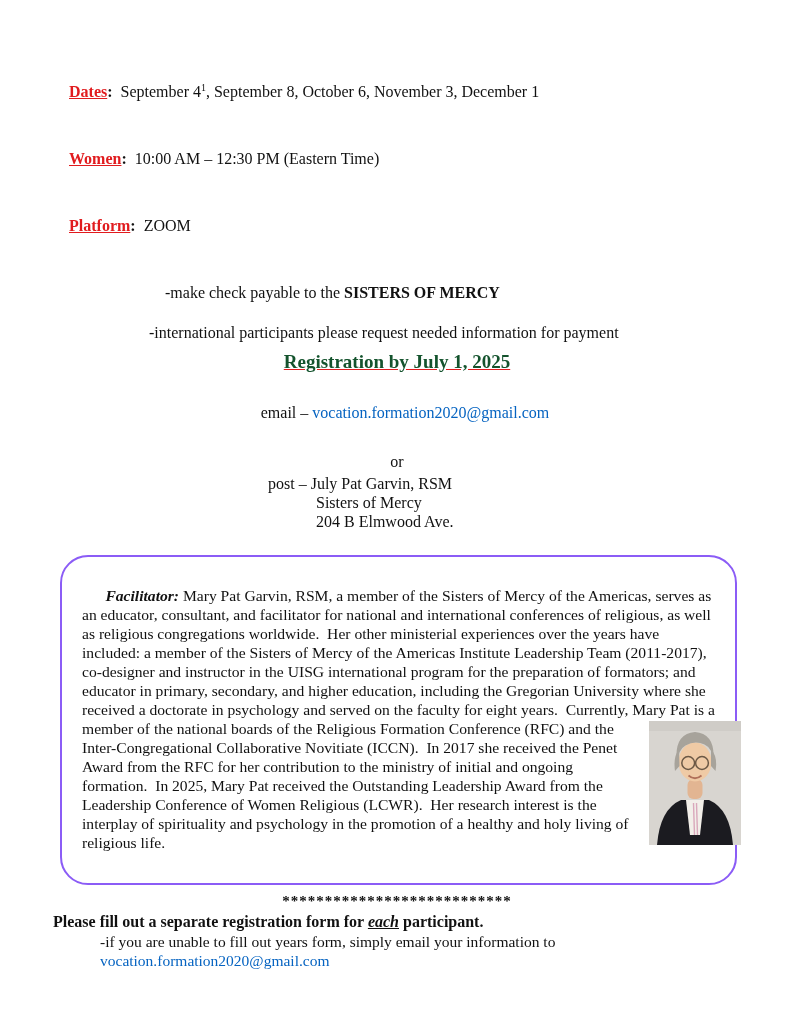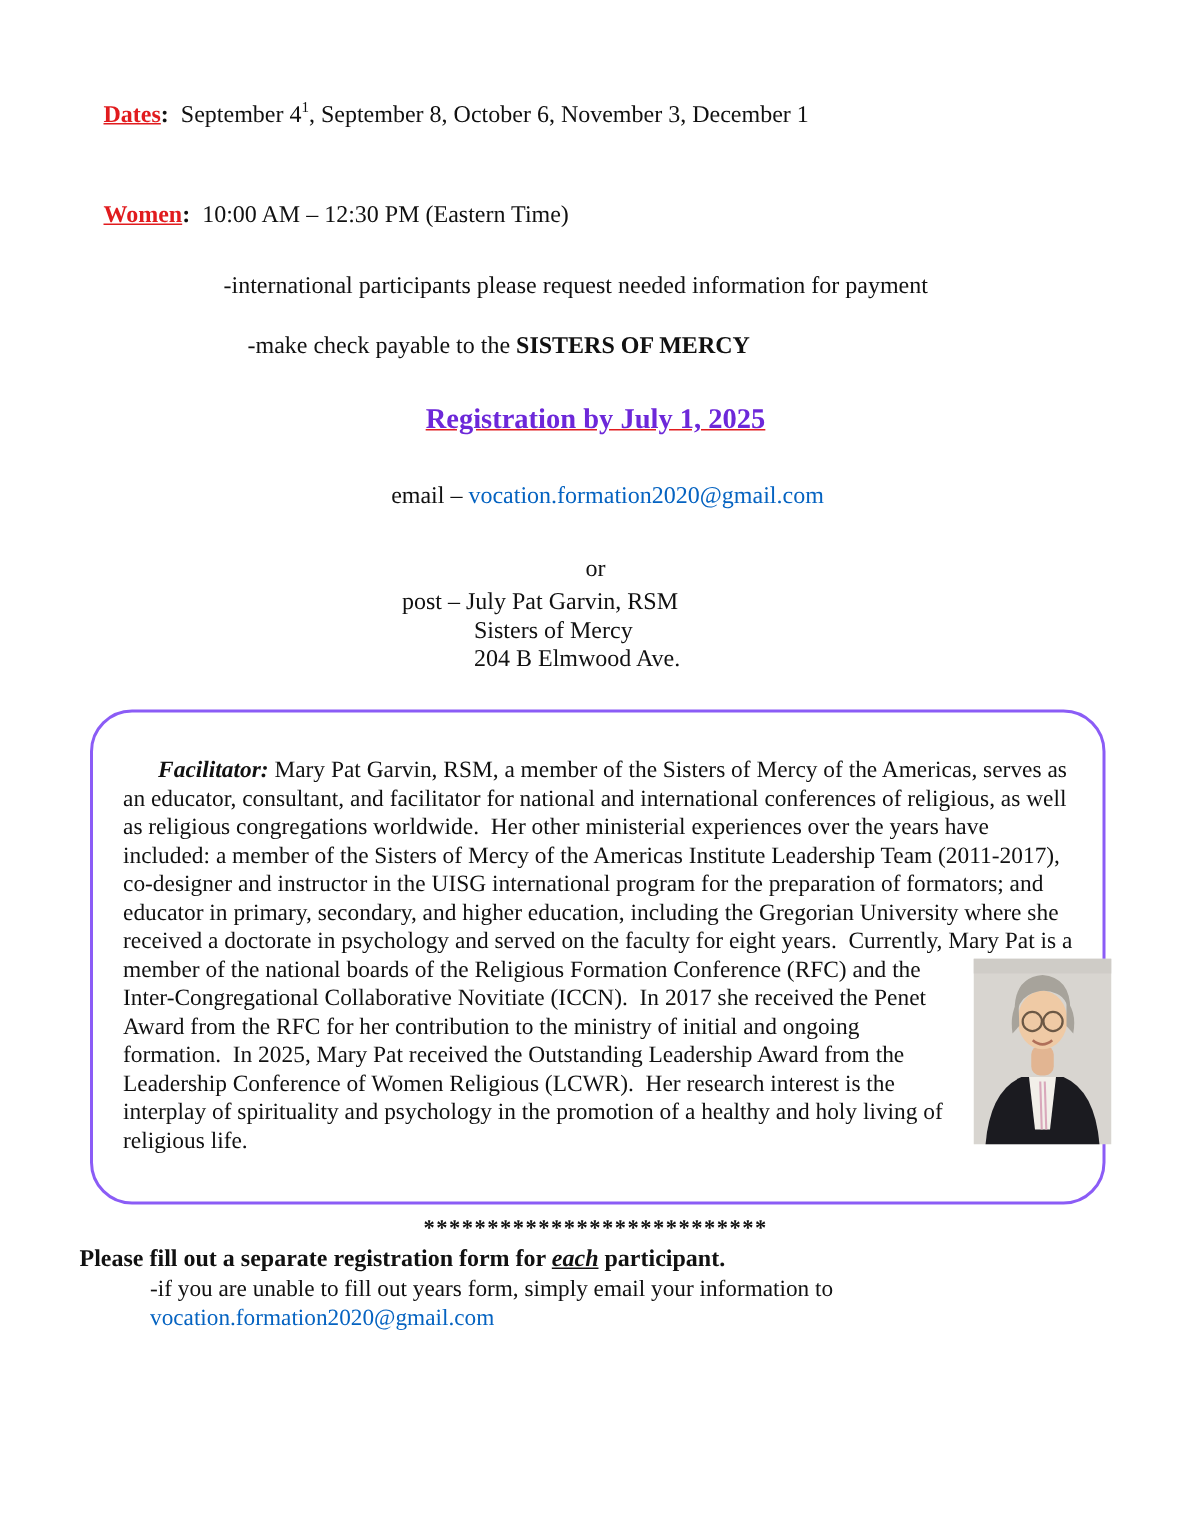--- a/index.html
+++ b/index.html
@@ -2,36 +2,36 @@
 <html><head>
 <meta charset="utf-8">
 <style>
   * { margin:0; padding:0; box-sizing:border-box; }
   html,body { background:#ffffff; }
   body {
     width:791px; height:1024px;
     font-family:"Liberation Serif", serif;
     color:#111; overflow:hidden;
   }
-  .page { width:791px; height:1024px; padding:47px 50px 16px 53px; position:relative; }
+  .page { width:791px; height:1024px; padding:62px 50px 16px 53px; position:relative; }
 
   
   .info-row { font-size:16px; line-height:20px; margin-bottom:7px; white-space:pre-wrap; }
   .red-label { color:#e11b1e; font-weight:bold; text-decoration:underline; text-decoration-color:#e11b1e; }
   .colon { font-weight:bold; color:#111; }
   .info-val { color:#111; }
   sup.ref { font-size:10px; vertical-align:super; line-height:0; }
   .don-sub { font-size:16px; line-height:20px; margin-left:96px; white-space:pre-wrap; }
   .b { font-weight:bold; }
 
   
   .reg-heading {
     text-align:center; margin-top:6px;
     font-size:19px; line-height:25px; font-weight:bold;
-    color:#6d28d9; text-decoration:underline; text-decoration-color:#e11b1e;
+    color:#14532d; text-decoration:underline; text-decoration-color:#e11b1e;
   }
   .center-line { text-align:center; font-size:16px; line-height:20px; margin-top:9px; white-space:pre-wrap; }
   a.mail-link { color:#0563c1; cursor:pointer; }
   .post-block { margin-left:215px; margin-top:2px; font-size:16px; line-height:19px; }
   .post-block div { white-space:pre-wrap; }
   .post-sub { margin-left:48px; }
 
   
   .fac-box {
     margin-top:24px; margin-left:7px; width:677px;
@@ -57,24 +57,27 @@
 <body>
 
 <div class="page">
 
   <div class="info-row">
     <span class="red-label">Dates</span><span class="colon">:</span><span class="info-val">  September 4</span><sup class="ref">1</sup><span class="info-val">, September 8, October 6, November 3, December 1</span>
   </div>
   <div class="info-row">
     <span class="red-label">Women</span><span class="colon">:</span><span class="info-val">  10:00 AM – 12:30 PM (Eastern Time)</span>
   </div>
-  <div class="don-sub">-international participants please request needed information for payment</div>
+  <div class="info-row">
+    <span class="red-label">Platform</span><span class="colon">:</span><span class="info-val">  ZOOM</span>
+  </div>
   <div class="don-sub">
     <span>-make check payable to the </span><span class="b">SISTERS OF MERCY</span>
   </div>
+  <div class="don-sub">-international participants please request needed information for payment</div>
 
   <div class="reg-heading">Registration by July 1, 2025</div>
 
   <div class="center-line">
     <span>email – </span><a class="mail-link">vocation.formation2020@gmail.com</a>
   </div>
   <div class="center-line">or</div>
 
   <div class="post-block">
     <div>post – July Pat Garvin, RSM</div>

